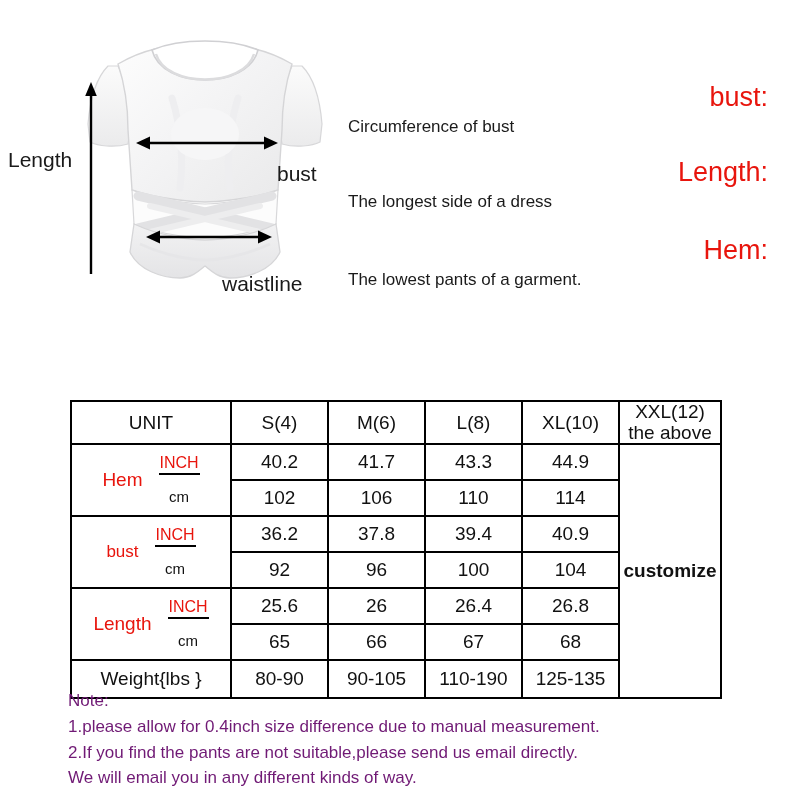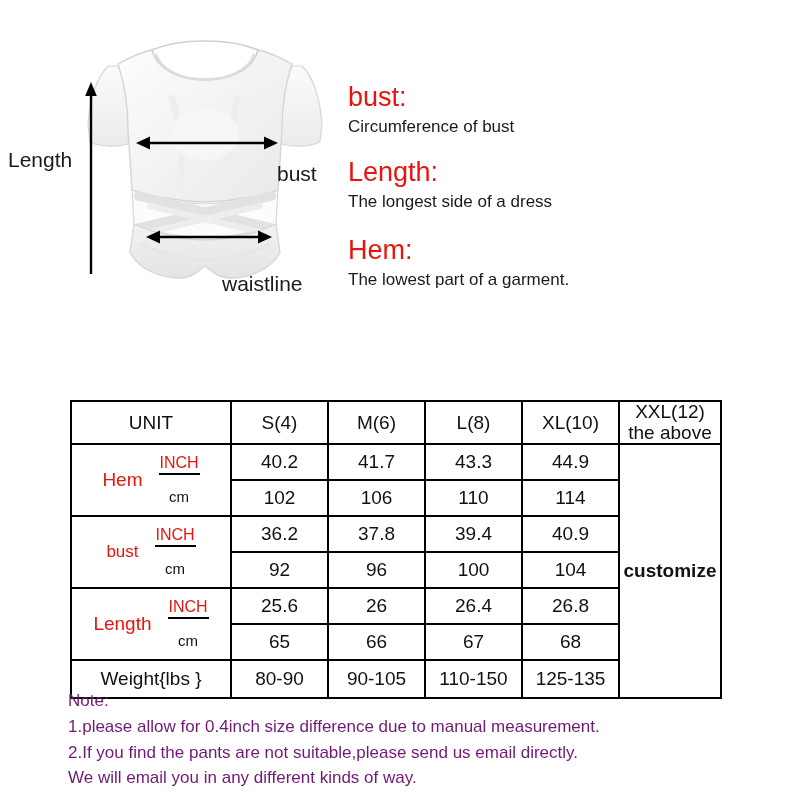--- a/index.html
+++ b/index.html
@@ -53,20 +53,21 @@
     left: 348px;
     top: 82px;
     width: 420px;
   }
   .legend-block { margin-bottom: 15px; }
   .legend-term {
     color: #e8150d;
     font-size: 27px;
     line-height: 1.18;
     font-family: "Liberation Sans", sans-serif;
+    text-align: right;
   }
   .legend-desc {
     color: #1a1a1a;
     font-size: 17px;
     line-height: 1.5;
     font-family: "Liberation Sans", sans-serif;
   }
   #legend-block-bust   { margin-bottom: 18px; }
   #legend-block-length { margin-bottom: 20px; }
 
@@ -252,21 +253,21 @@
   <div class="legend-block" id="legend-block-bust">
     <div class="legend-term">bust:</div>
     <div class="legend-desc">Circumference of bust</div>
   </div>
   <div class="legend-block" id="legend-block-length">
     <div class="legend-term">Length:</div>
     <div class="legend-desc">The longest side of a dress</div>
   </div>
   <div class="legend-block" id="legend-block-hem">
     <div class="legend-term">Hem:</div>
-    <div class="legend-desc">The lowest part of a garment.</div>
+    <div class="legend-desc">The lowest pants of a garment.</div>
   </div>
 </div>
 
 <div id="size-table-wrap">
   <table id="size-table">
     <colgroup>
       <col class="col-unit">
         <col class="col-size">
         <col class="col-size">
       <col class="col-size">
@@ -354,21 +355,21 @@
         <td class="val-cell">65</td>
         <td class="val-cell">66</td>
         <td class="val-cell">67</td>
         <td class="val-cell">68</td>
       </tr>
 
       <tr>
         <td class="weight-label">Weight{lbs }</td>
         <td class="weight-val">80-90</td>
         <td class="weight-val">90-105</td>
-        <td class="weight-val">110-150</td>
+        <td class="weight-val">110-190</td>
         <td class="weight-val">125-135</td>
       </tr>
     </tbody>
   </table>
 </div>
 
 <div id="notes">
   <div class="note-line">Note:</div>
   <div class="note-line">1.please allow for 0.4inch size difference due to manual measurement.</div>
   <div class="note-line">2.If you find the pants are not suitable,please send us email directly.</div>

